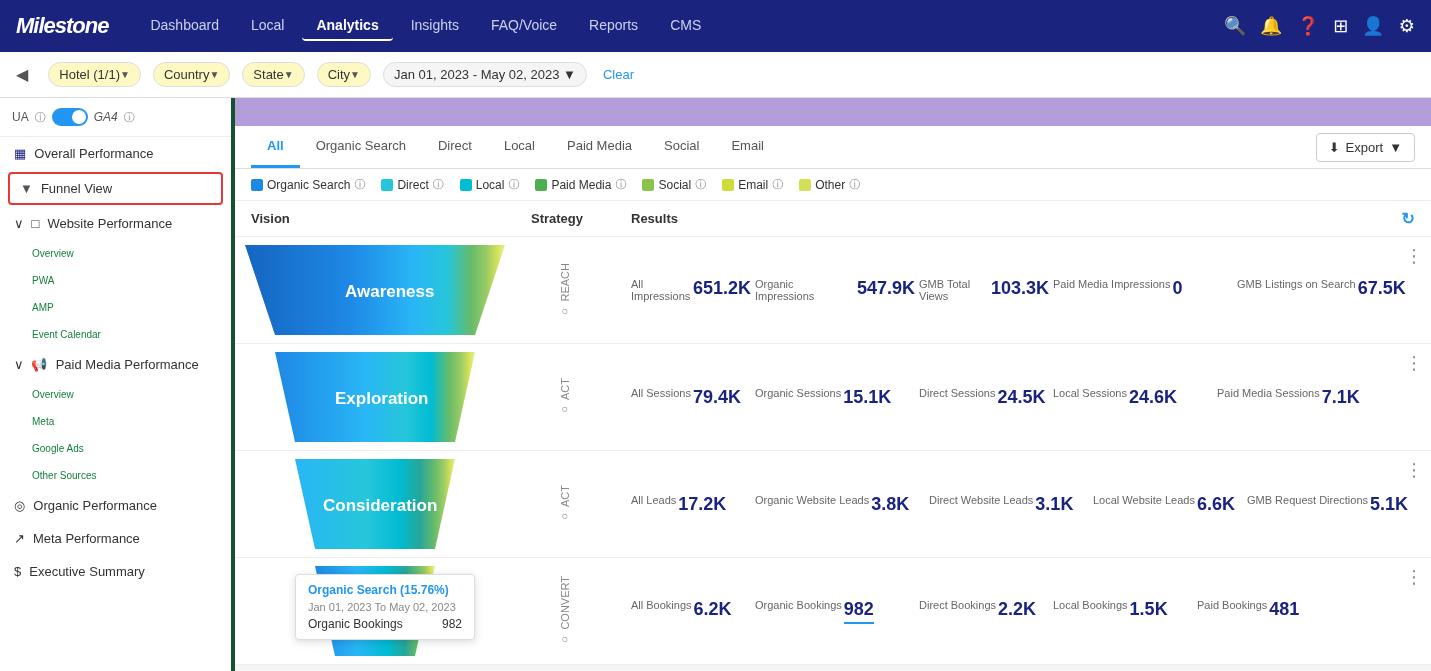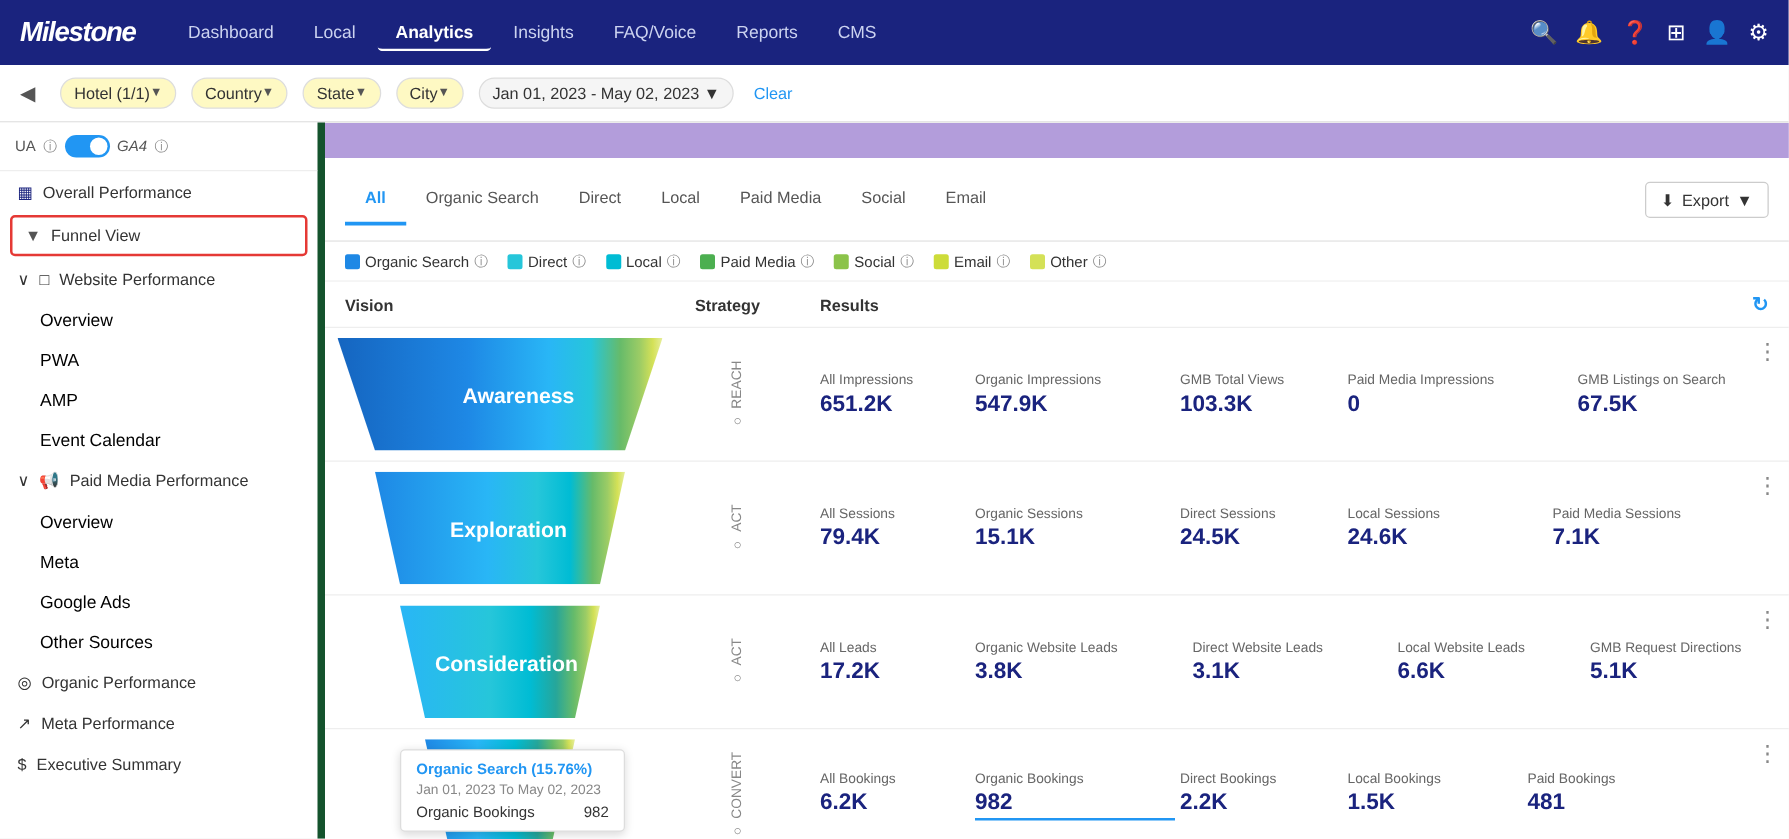--- a/index.html
+++ b/index.html
@@ -98,23 +98,23 @@
     }
 
     
     .main-layout {
       display: flex;
       height: calc(671px - 52px - 46px);
     }
 
     
     .sidebar {
-      width: 260px;
-      background: white;
-      border-right: 6px solid #14532d;
+      width: 235px;
+      background: white;
+      border-right: 4px solid #14532d;
       overflow-y: auto;
       flex-shrink: 0;
     }
     .sidebar-section-top {
       padding: 10px 12px;
       display: flex;
       align-items: center;
       gap: 6px;
       border-bottom: 1px solid #eee;
     }
@@ -170,22 +170,22 @@
       gap: 8px;
       padding: 9px 14px;
       cursor: pointer;
       color: #333;
       font-size: 13px;
       font-weight: 500;
     }
     .sidebar-sub-item {
       padding: 8px 14px 8px 32px;
       cursor: pointer;
-      color: #000000;
-      font-size: 14px;
+      color: #15803d;
+      font-size: 10px;
     }
 
     
     .content-area {
       flex: 1;
       overflow-y: auto;
       padding: 0;
       background: #f5f5f5;
     }
 
@@ -194,21 +194,21 @@
       background: #b39ddb;
       height: 28px;
       margin: 0;
     }
 
     
     .tabs-bar {
       background: white;
       display: flex;
       align-items: center;
-      padding: 12px 16px;
+      padding: 0 16px;
       border-bottom: 1px solid #ddd;
       justify-content: space-between;
     }
     .tabs {
       display: flex;
       gap: 0;
     }
     .tab {
       padding: 12px 16px;
       cursor: pointer;
@@ -322,21 +322,20 @@
 
     .funnel-metrics {
       padding: 12px 16px;
       display: grid;
       grid-template-columns: 120px 160px 160px 160px 180px;
       gap: 4px;
       align-items: start;
     }
     .metric-group {
       display: flex;
-      flex-direction: column;
       gap: 2px;
     }
     .metric-label {
       font-size: 11px;
       color: #666;
     }
     .metric-value {
       font-size: 18px;
       font-weight: bold;
       color: #1a237e;

